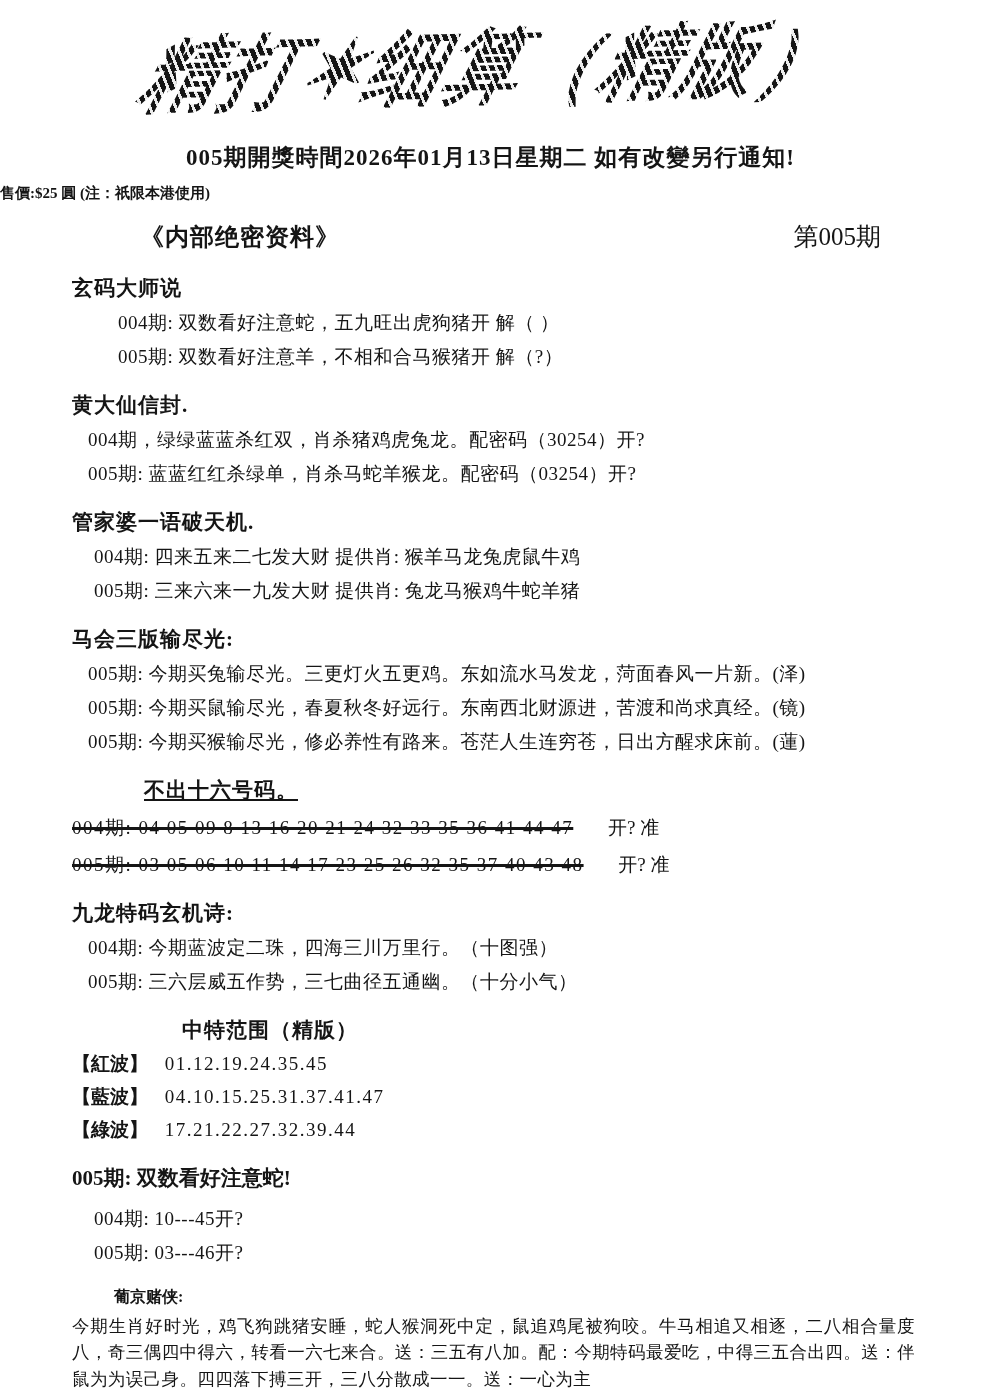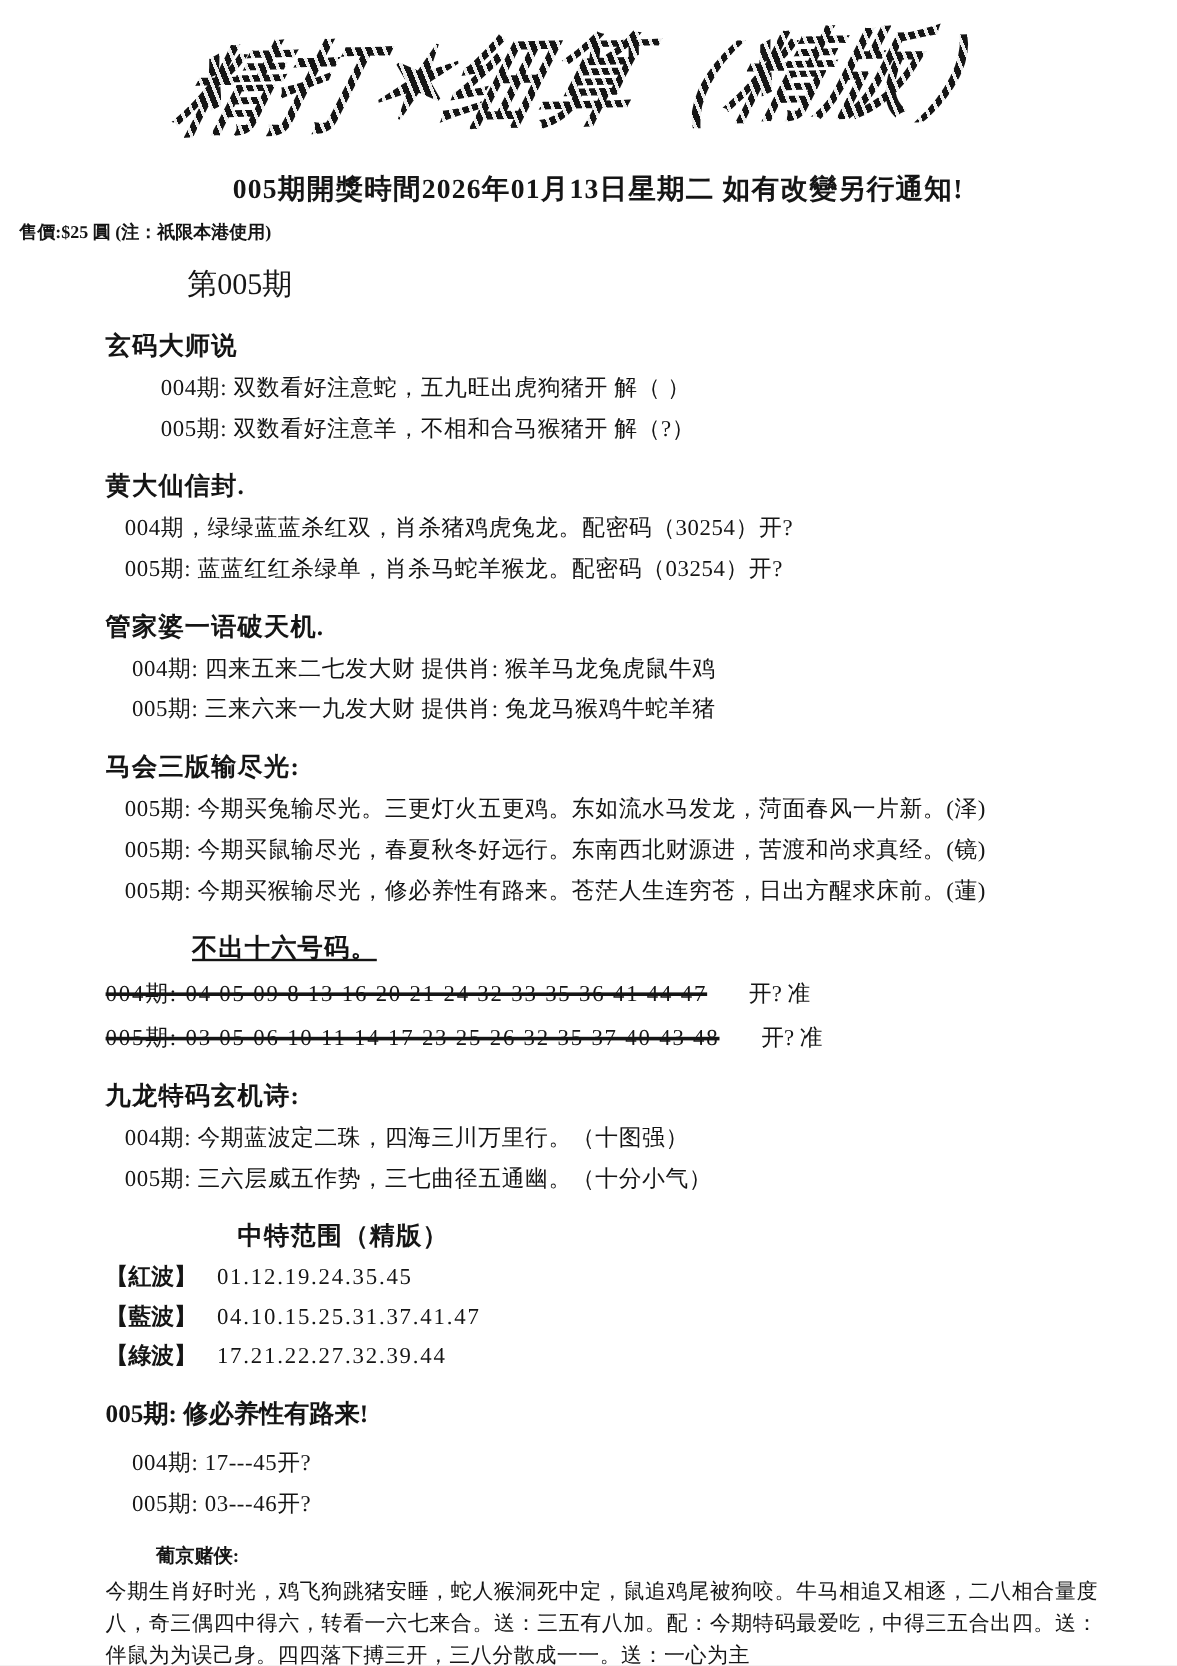--- a/index.html
+++ b/index.html
@@ -5,21 +5,20 @@
   * { margin:0; padding:0; box-sizing:border-box; }
   html,body { background:#e8e8e8; }
   .page {
     position:relative;
     width:981px; height:1388px;
     margin:0 auto;
     background:#ffffff;
     color:#151515;
     font-family:"Liberation Serif","DejaVu Serif",serif;
     overflow:hidden;
-    padding-left:16px;
   }
   
   .masthead { position:relative; height:138px; padding-top:16px; text-align:center; }
   .masthead-title {
     display:inline-block;
     font-size:76px; font-weight:bold; font-style:italic;
     letter-spacing:2px; white-space:nowrap;
     transform:skewX(-17deg) rotate(-1.5deg) scaleY(1.08);
     transform-origin:center;
   }
@@ -70,20 +69,21 @@
 <div class="page">
 
   <div class="masthead">
     <div class="masthead-title">精打✶细算（精版）</div>
     <div class="masthead-streaks"></div>
   </div>
   <div class="notice">005期開獎時間2026年01月13日星期二 如有改變另行通知!</div>
   <div class="price">售價:$25 圓 (注：祇限本港使用)</div>
 
   <div class="doc-row">
+    <span class="doc-title">《内部绝密资料》</span>
     <span class="issue">第005期</span>
   </div>
 
   <div class="content">
 
     <div class="sec indent-lg">
       <div class="sec-heading">玄码大师说</div>
       <div class="line">004期: 双数看好注意蛇，五九旺出虎狗猪开 解（  ）</div>
       <div class="line">005期: 双数看好注意羊，不相和合马猴猪开 解（?）</div>
     </div>
@@ -135,22 +135,22 @@
         <span class="wave-label">【藍波】</span>
         <span class="wave-numbers">04.10.15.25.31.37.41.47</span>
       </div>
       <div class="wave-row">
         <span class="wave-label">【綠波】</span>
         <span class="wave-numbers">17.21.22.27.32.39.44</span>
       </div>
     </div>
 
     <div class="sec indent-sm">
-      <div class="bold-line">005期: 修必养性有路来!</div>
-      <div class="line gap-top">004期: 17---45开?</div>
+      <div class="bold-line">005期: 双数看好注意蛇!</div>
+      <div class="line gap-top">004期: 10---45开?</div>
       <div class="line">005期: 03---46开?</div>
     </div>
 
     <div class="sec">
       <div class="pujing-heading">葡京赌侠:</div>
       <div class="pujing-body">今期生肖好时光，鸡飞狗跳猪安睡，蛇人猴洞死中定，鼠追鸡尾被狗咬。牛马相追又相逐，二八相合量度八，奇三偶四中得六，转看一六七来合。送：三五有八加。配：今期特码最爱吃，中得三五合出四。送：伴鼠为为误己身。四四落下搏三开，三八分散成一一。送：一心为主</div>
     </div>
 
   </div>
 

